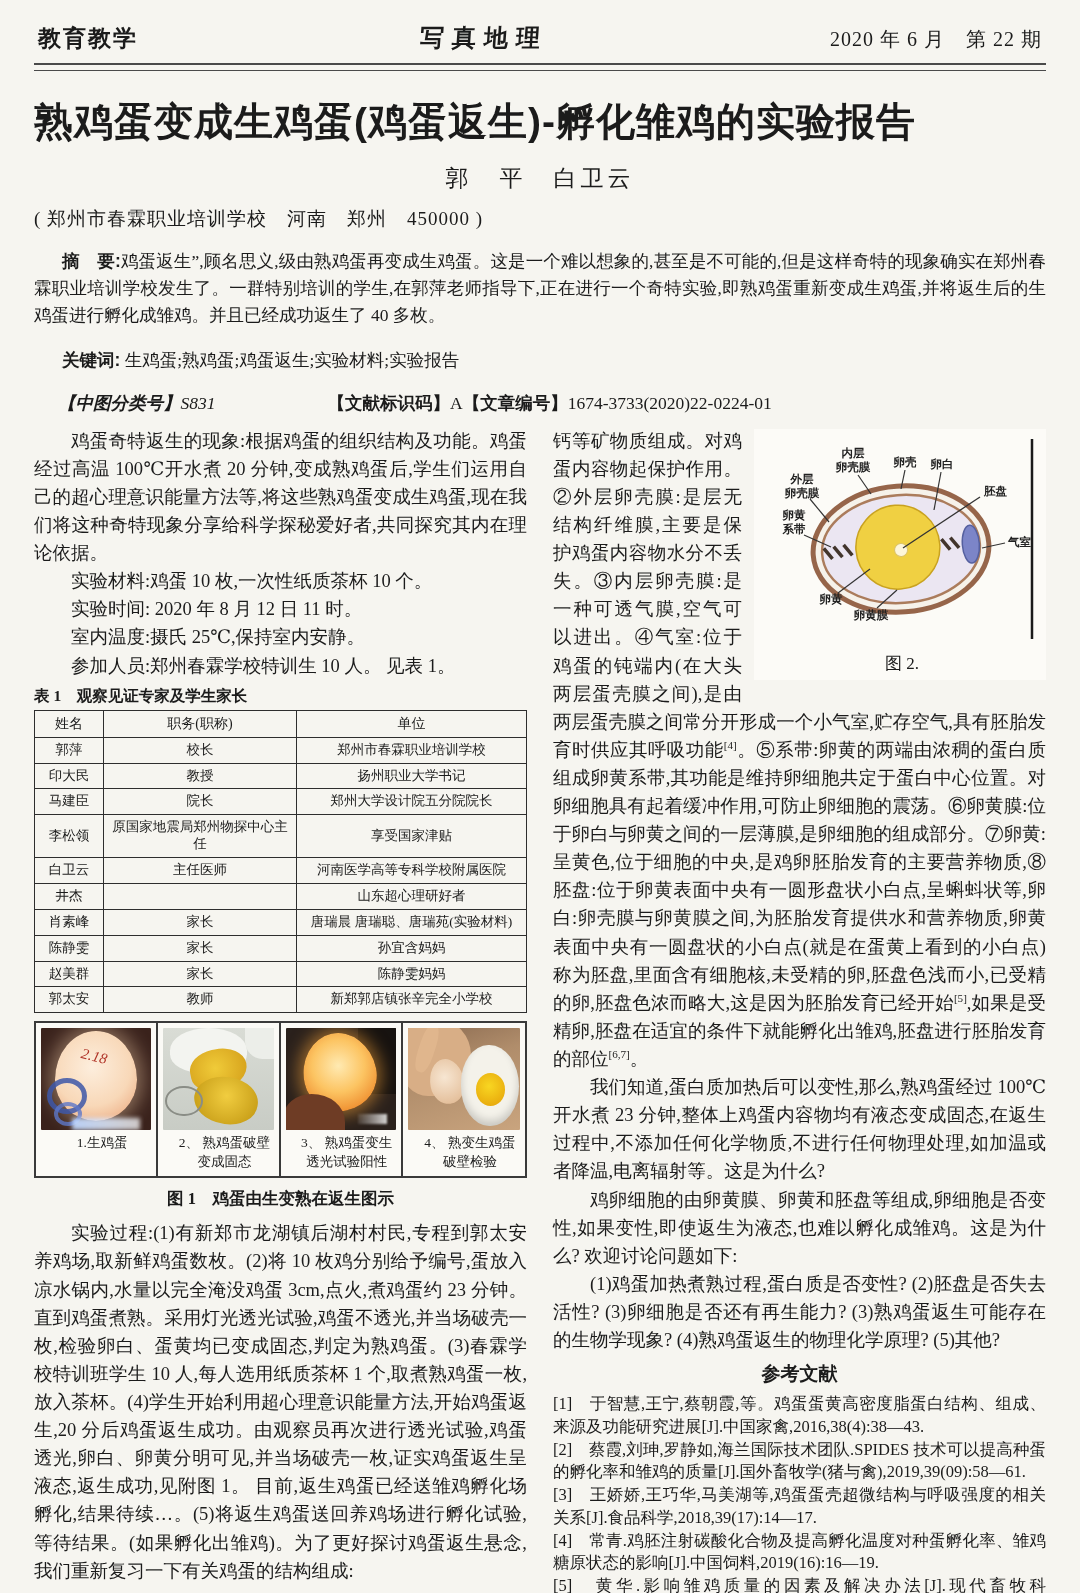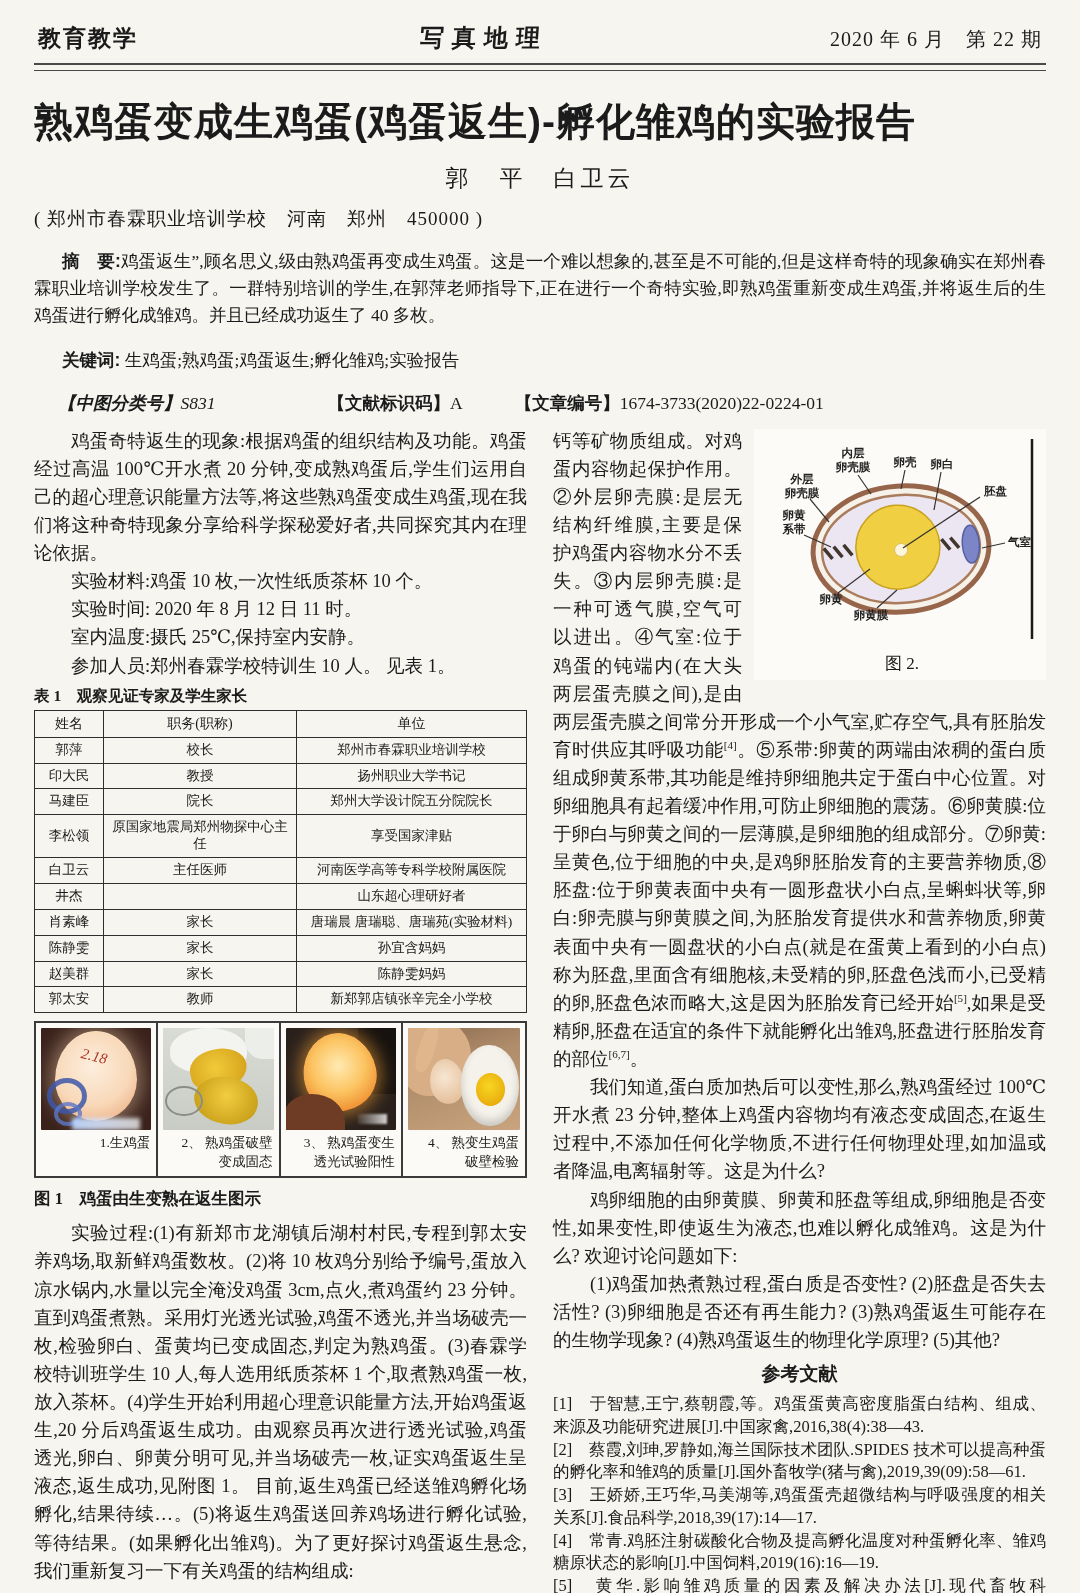--- a/index.html
+++ b/index.html
@@ -16,42 +16,42 @@
 
   
   .title{margin:24px 0 6px 0;text-align:left;font-family:"Liberation Sans","DejaVu Sans",sans-serif;
     font-weight:900;font-size:39px;letter-spacing:1px;}
   .authors{text-align:center;font-size:23px;margin-top:14px;letter-spacing:4px;}
   .affil{text-align:left;font-size:19px;margin-top:12px;letter-spacing:1px;}
   .abs{margin-top:16px;font-size:17.5px;line-height:1.55;text-align:justify;text-indent:1.6em;}
   .kw{font-size:17.5px;line-height:1.5;text-indent:1.6em;margin-top:4px;}
   .blabel{font-family:"Liberation Sans","DejaVu Sans",sans-serif;font-weight:bold;}
   .meta{display:flex;font-size:17.5px;margin:10px 0 12px 0;}
-  .meta .m1{margin-left:24px;font-style:italic;} .meta .m2{margin-left:112px;} .meta .m3{margin-left:52px;}
+  .meta .m1{margin-left:24px;font-style:italic;} .meta .m2{margin-left:112px;} .meta .m3{}
 
   
   .cols{display:flex;gap:26px;margin-top:4px;}
   .col{width:499px;font-size:18.5px;line-height:1.52;text-align:justify;}
   .col p{margin:0;text-indent:2em;}
   sup{font-size:0.6em;vertical-align:super;line-height:0;}
 
   
   .tcap{font-weight:bold;font-size:15.5px;margin:4px 0 3px 0;text-indent:0 !important;}
   table.t1{width:100%;border-collapse:collapse;font-size:13.5px;line-height:1.25;margin-bottom:8px;padding-left:28px;}
   table.t1 th,table.t1 td{border:1.5px solid #2e2e2e;padding:4px 2px;text-align:center;font-weight:normal;}
   table.t1 th{font-size:14px;}
   .cw1{width:64px;} .cw2{width:188px;}
 
   
   .strip{display:flex;border:2px solid #3a3a3a;background:#fbfaf6;}
   .cell{width:25%;border-right:2px solid #3a3a3a;padding:5px 5px 2px 5px;box-sizing:border-box;}
   .cell:last-child{border-right:none;}
   .ph{position:relative;height:102px;overflow:hidden;border-radius:1px;}
-  .pcap{font-size:13.5px;line-height:1.35;padding:4px 1px 2px 1px;min-height:38px;text-align:right;margin-left:12px;}
-  .f1cap{font-weight:bold;font-size:16.5px;margin:8px 0 8px 0;text-indent:0 !important;}
+  .pcap{font-size:13.5px;line-height:1.35;padding:4px 1px 2px 1px;min-height:38px;text-align:center;margin-left:12px;}
+  .f1cap{text-align:center;font-weight:bold;font-size:16.5px;margin:8px 0 8px 0;text-indent:0 !important;}
 
   .ph1{background:#3a221c;}
   .ph1 .egg{position:absolute;left:13%;top:3%;width:74%;height:88%;border-radius:50%/54% 54% 46% 46%;
     background:radial-gradient(circle at 45% 40%,#fdeedd 0%,#f8d8b8 55%,#eeb28a 85%,#d8906a 100%);
     box-shadow:0 0 18px 6px rgba(255,220,180,.4);}
   .ph1 .mark{position:absolute;left:36%;top:16%;color:#b03428;font-size:15px;font-style:italic;transform:rotate(14deg);}
   .ph1 .ring{position:absolute;left:5%;bottom:16%;width:30px;height:26px;border:5px solid #3d57a8;border-radius:50%;opacity:.85;}
   .ph1 .ring2{position:absolute;left:12%;bottom:4%;width:20px;height:16px;border:4px solid #5d77c8;border-radius:50%;opacity:.8;}
   .ph1 .glow{position:absolute;bottom:0;left:28%;width:62%;height:12px;
     background:linear-gradient(90deg,rgba(190,215,255,.95),rgba(255,255,255,.75));filter:blur(2px);}
@@ -106,21 +106,21 @@
     <span class="hc">写真地理</span>
     <span class="hr">2020 年 6 月　第 22 期</span>
   </div>
   <div class="rule"></div>
 
   <div class="title">熟鸡蛋变成生鸡蛋(鸡蛋返生)-孵化雏鸡的实验报告</div>
   <div class="authors">郭　平　白卫云</div>
   <div class="affil">( 郑州市春霖职业培训学校　河南　郑州　450000 )</div>
 
   <p class="abs"><span class="blabel">摘　要:</span><span>鸡蛋返生”,顾名思义,级由熟鸡蛋再变成生鸡蛋。这是一个难以想象的,甚至是不可能的,但是这样奇特的现象确实在郑州春霖职业培训学校发生了。一群特别培训的学生,在郭萍老师指导下,正在进行一个奇特实验,即熟鸡蛋重新变成生鸡蛋,并将返生后的生鸡蛋进行孵化成雏鸡。并且已经成功返生了 40 多枚。</span></p>
-  <p class="kw"><span class="blabel">关键词:</span> <span>生鸡蛋;熟鸡蛋;鸡蛋返生;孵化雏鸡;实验报告</span></p>
+  <p class="kw"><span class="blabel">关键词:</span> <span>生鸡蛋;熟鸡蛋;鸡蛋返生;实验材料;实验报告</span></p>
 
   <div class="meta">
     <span class="m1"><span class="blabel">【中图分类号】</span><span>S831</span></span>
     <span class="m2"><span class="blabel">【文献标识码】</span><span>A</span></span>
     <span class="m3"><span class="blabel">【文章编号】</span><span>1674-3733(2020)22-0224-01</span></span>
   </div>
 
   <div class="cols">
 
     <div class="col">

